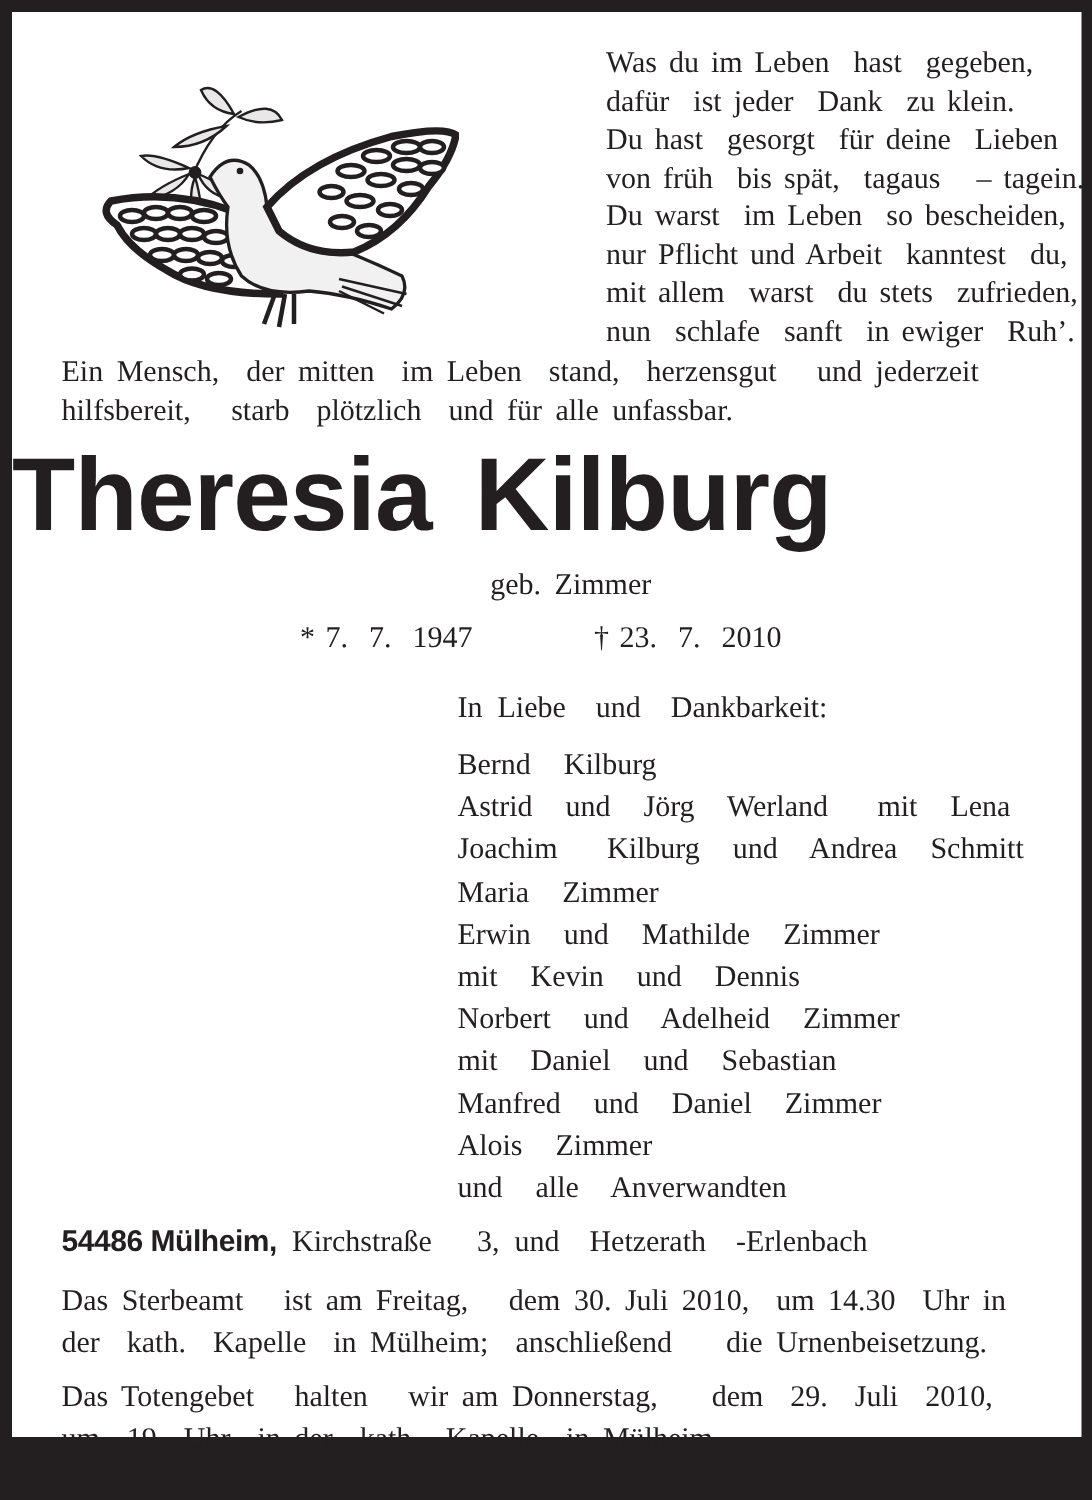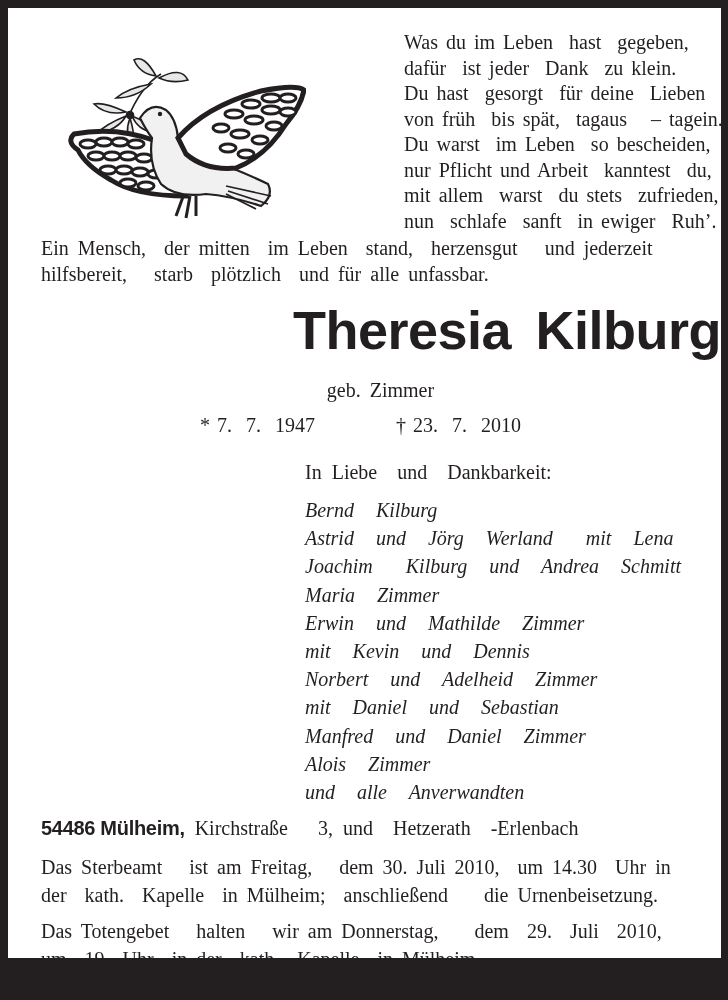--- a/index.html
+++ b/index.html
@@ -8,30 +8,30 @@
     position: absolute; left: 8px; top: 8px; width: 713px; height: 950px;
     background: #ffffff; color: #231f20;
   }
   .serif { font-family: "Liberation Serif", "DejaVu Serif", serif; font-size: 20px; line-height: 25.5px; color: #231f20; }
   .dove { position: absolute; left: 48px; top: 38px; width: 250px; height: 180px; }
   .poem { position: absolute; left: 368px; top: 22px; margin-left: 28px; }
   .poem div { white-space: pre; word-spacing: 3px; }
   .intro { position: absolute; left: 33px; top: 228px; width: 660px; }
   .intro div { white-space: pre; word-spacing: 4px; }
   .name {
-    position: absolute; left: 0; top: 290px; width: 713px; text-align: right;
+    position: absolute; left: 0; top: 290px; width: 713px; text-align: left;
     font-family: "Liberation Sans", "DejaVu Sans", sans-serif; font-weight: bold;
-    font-size: 54px; line-height: 64px; letter-spacing: -0.5px; word-spacing: 10px; color: #231f20;
+    font-size: 69px; line-height: 64px; letter-spacing: -0.5px; word-spacing: 10px; color: #231f20;
   }
   .maiden { position: absolute; left: 16px; top: 370px; width: 713px; text-align: center; word-spacing: 4px; }
   .born { position: absolute; left: 192px; top: 405px; white-space: pre; word-spacing: 2px; }
   .died { position: absolute; left: 388px; top: 405px; white-space: pre; word-spacing: 2px; }
   .love { position: absolute; left: 297px; top: 452px; white-space: pre; word-spacing: 5px; }
   .family { position: absolute; left: 297px; top: 488px; }
-  .family div { white-space: pre; word-spacing: 6px; line-height: 28.2px; font-style: italic; }
+  .family div { white-space: pre; word-spacing: 6px; line-height: 28.2px; }
   .address { position: absolute; left: 33px; top: 808px; white-space: pre; }
   .address .city { font-family: "Liberation Sans", "DejaVu Sans", sans-serif; font-weight: bold; font-size: 20px; letter-spacing: -0.3px; margin-top: 24px; }
   .address .street { word-spacing: 5px; margin-top: 41px; }
   .para { position: absolute; left: 33px; width: 668px; }
   .para div { white-space: pre; word-spacing: 4px; line-height: 28px; }
   .p1 { top: 845px; }
   .p2 { top: 909px; }
 </style>
 </head>
 <body>

